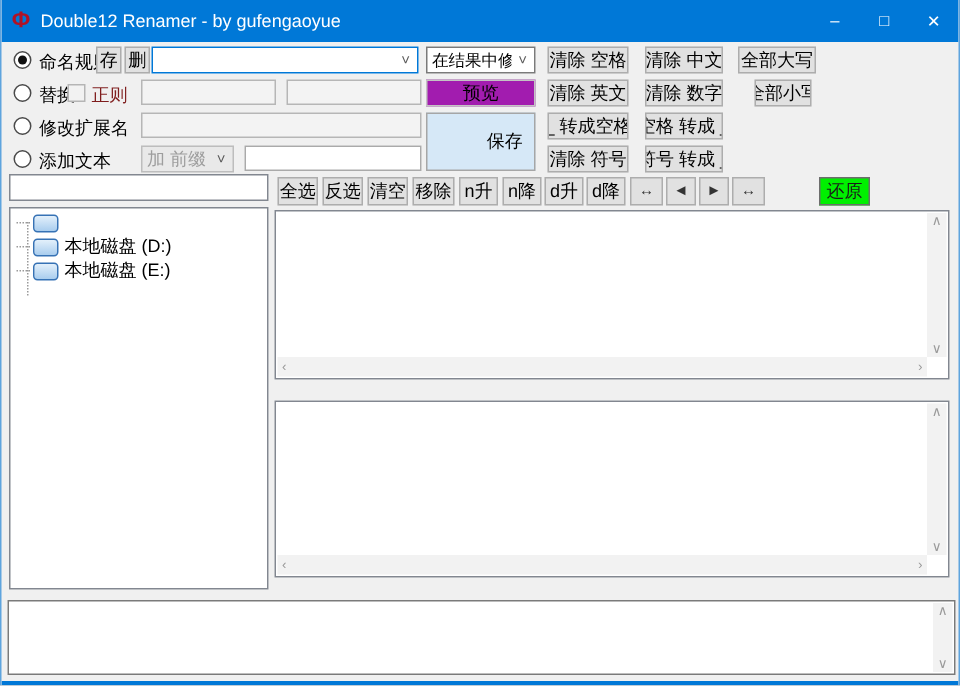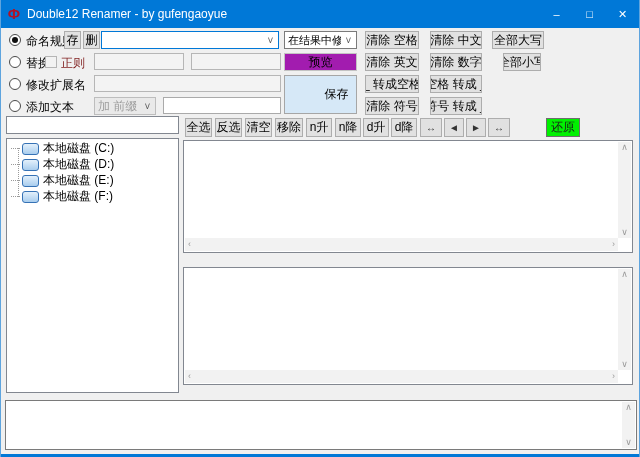--- a/index.html
+++ b/index.html
@@ -112,36 +112,30 @@
   <button class="btn" style="left:429px;top:75px;width:52px;height:18px;">空格 转成 _</button>
   <button class="btn" style="left:364px;top:97px;width:54px;height:18px;">清除 符号</button>
   <button class="btn" style="left:429px;top:97px;width:52px;height:18px;">符号 转成 _</button>
 
   <input class="field" style="left: 5px; top: 116px; width: 173px; height: 18px; border-color: rgb(130, 135, 144);" value="">
   <div class="tree">
     <div class="tree-vline"></div>
     <div class="tree-item" style="top:2px;">
       <span class="tree-dash"></span>
       <span class="drive-icon"></span>
-      <span class="tree-label">本地磁盘 (C:)</span>
     </div>
     <div class="tree-item" style="top:18px;">
       <span class="tree-dash"></span>
       <span class="drive-icon"></span>
       <span class="tree-label">本地磁盘 (D:)</span>
     </div>
     <div class="tree-item" style="top:34px;">
       <span class="tree-dash"></span>
       <span class="drive-icon"></span>
       <span class="tree-label">本地磁盘 (E:)</span>
-    </div>
-    <div class="tree-item" style="top:50px;">
-      <span class="tree-dash"></span>
-      <span class="drive-icon"></span>
-      <span class="tree-label">本地磁盘 (F:)</span>
     </div>
   </div>
 
   <button class="btn" style="left:184px;top:118px;width:27px;height:19px;">全选</button>
   <button class="btn" style="left:214px;top:118px;width:27px;height:19px;">反选</button>
   <button class="btn" style="left:244px;top:118px;width:27px;height:19px;">清空</button>
   <button class="btn" style="left:274px;top:118px;width:28px;height:19px;">移除</button>
   <button class="btn" style="left:305px;top:118px;width:26px;height:19px;">n升</button>
   <button class="btn" style="left:334px;top:118px;width:26px;height:19px;">n降</button>
   <button class="btn" style="left:362px;top:118px;width:26px;height:19px;">d升</button>

